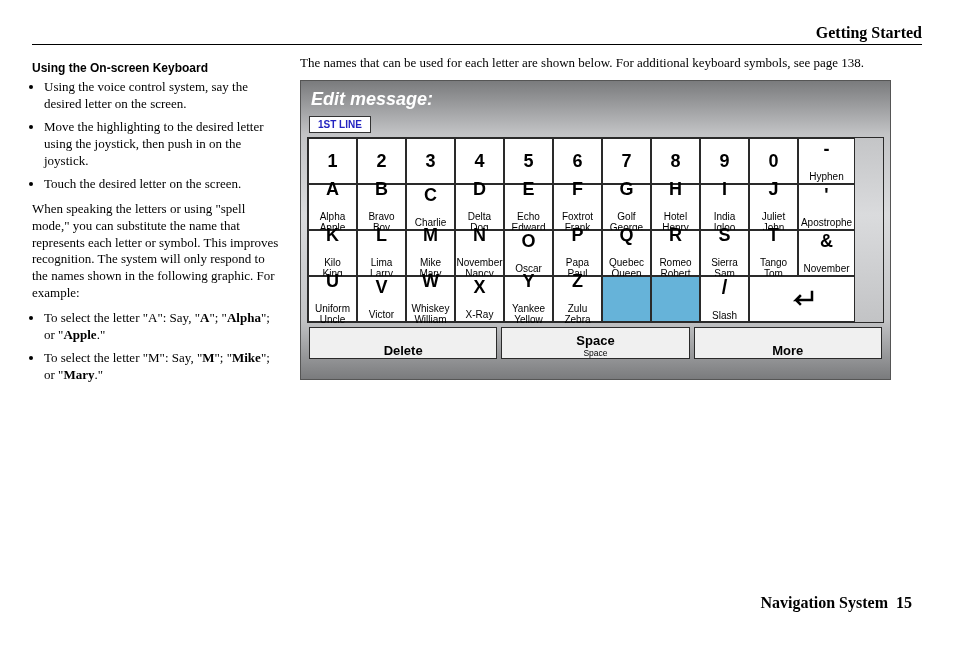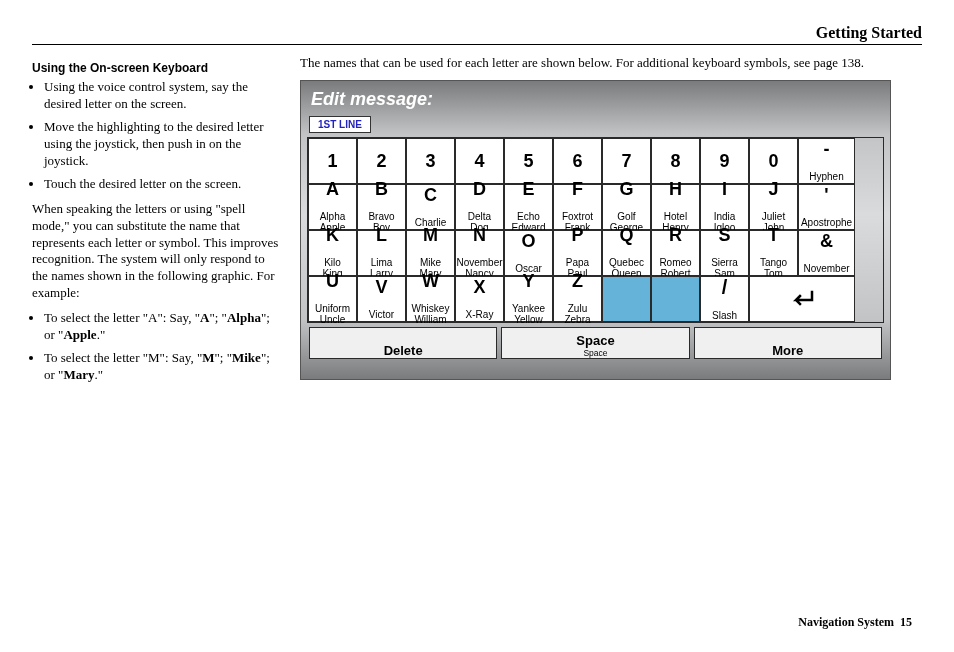--- a/index.html
+++ b/index.html
@@ -152,23 +152,23 @@
     font-size: 13px;
     font-weight: bold;
   }
   .bkey .sub {
     font-size: 8.5px;
     font-weight: normal;
   }
 
   .footer {
     position: absolute;
-    bottom: 22px;
+    bottom: 40px;
     right: 42px;
-    font-size: 12px;
+    font-size: 16px;
   }
   .footer .fb { font-weight: bold; }
 </style>
 </head>
 <body>
 
 <div class="header-title">Getting Started</div>
 
 <div class="columns">
 

